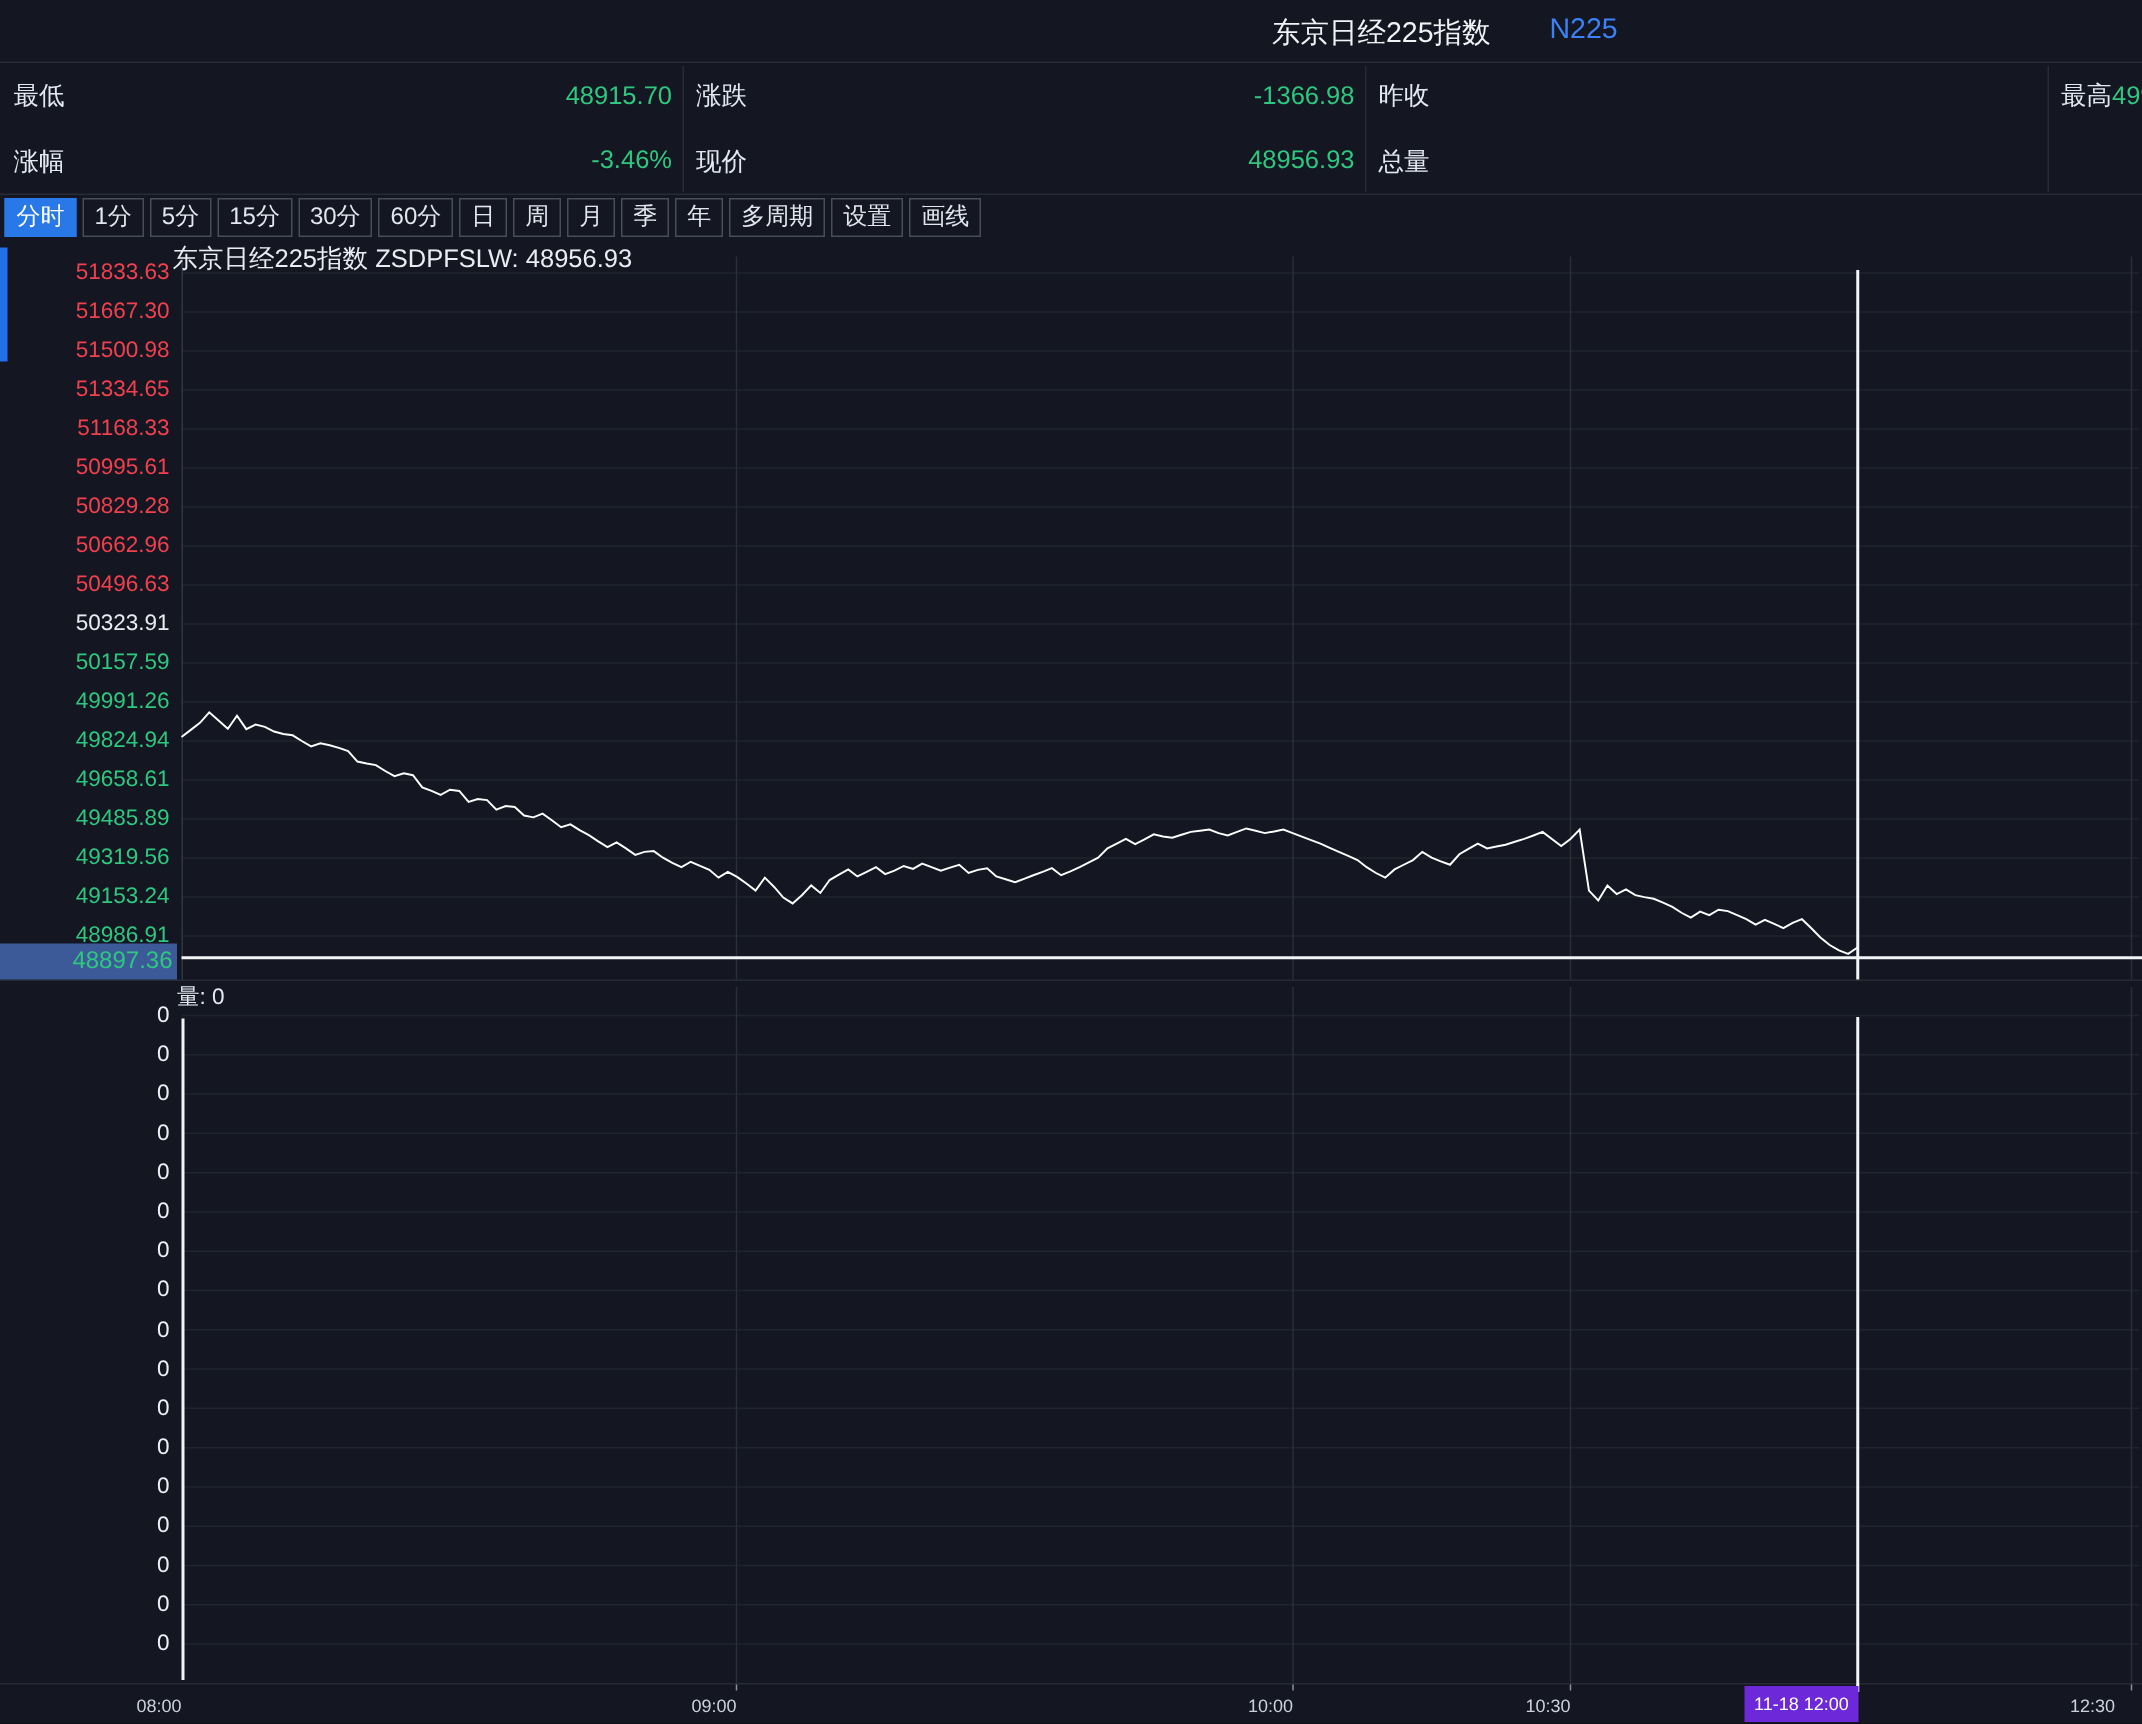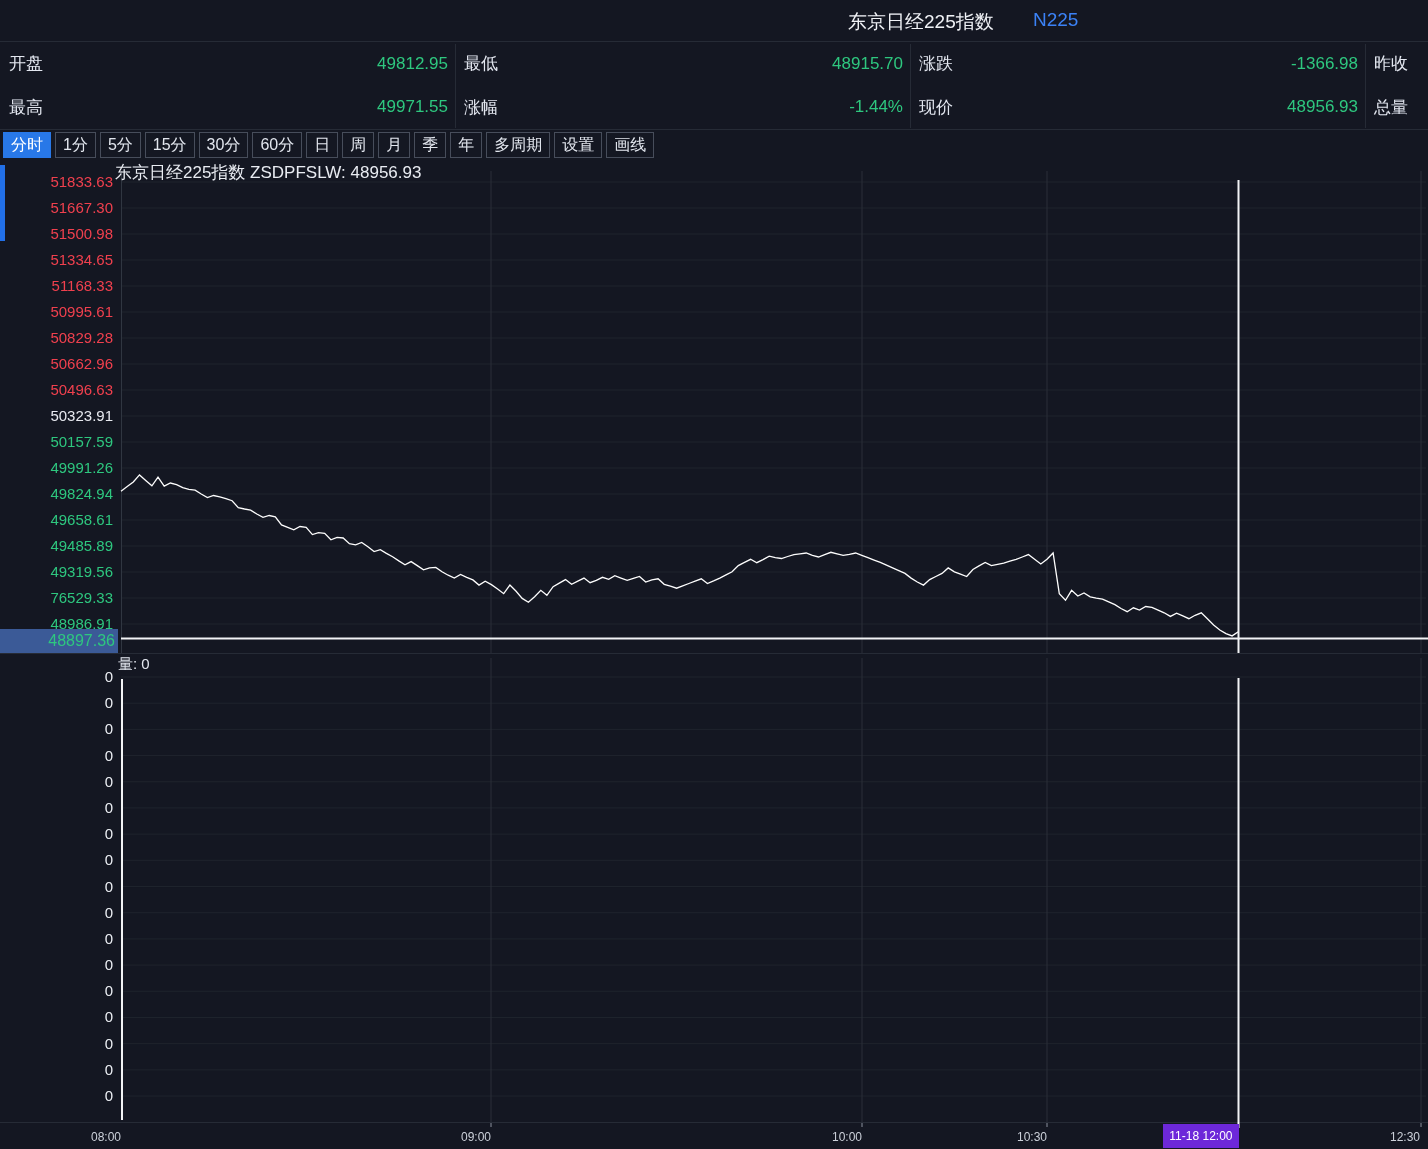--- a/index.html
+++ b/index.html
@@ -50,42 +50,38 @@
 <div class="app">
 
   <div class="title-row">
     <span class="inst-title">东京日经225指数</span>
     <span class="inst-symbol">N225</span>
   </div>
   <div class="hline" style="top:41px"></div>
 
   <div class="stats">
     <div class="cell">
-        <span class="lbl">开盘</span>
-        <span class="val green" style="color: rgb(46, 199, 127);">49812.95</span>
-      </div>
-    <div class="cell">
         <span class="lbl">最低</span>
         <span class="val green" style="color: rgb(46, 199, 127);">48915.70</span>
       </div>
     <div class="cell">
         <span class="lbl">涨跌</span>
         <span class="val green" style="color: rgb(46, 199, 127);">-1366.98</span>
       </div>
     <div class="cell">
         <span class="lbl">昨收</span>
         <span class="val green" style="color: rgb(46, 199, 127);"></span>
       </div>
     <div class="cell">
         <span class="lbl">最高</span>
         <span class="val green" style="color: rgb(46, 199, 127);">49971.55</span>
       </div>
     <div class="cell">
         <span class="lbl">涨幅</span>
-        <span class="val green" style="color: rgb(46, 199, 127);">-1.44%</span>
+        <span class="val green" style="color: rgb(46, 199, 127);">-3.46%</span>
       </div>
     <div class="cell">
         <span class="lbl">现价</span>
         <span class="val green" style="color: rgb(46, 199, 127);">48956.93</span>
       </div>
     <div class="cell">
         <span class="lbl">总量</span>
         <span class="val green" style="color: rgb(46, 199, 127);"></span>
       </div>
   </div>
@@ -184,21 +180,21 @@
       <div class="ylab" style="top: 329px; color: rgb(240, 64, 78);">50829.28</div>
       <div class="ylab" style="top: 355px; color: rgb(240, 64, 78);">50662.96</div>
       <div class="ylab" style="top: 381px; color: rgb(240, 64, 78);">50496.63</div>
       <div class="ylab" style="top: 407px; color: rgb(232, 234, 240);">50323.91</div>
       <div class="ylab" style="top: 433px; color: rgb(46, 199, 127);">50157.59</div>
       <div class="ylab" style="top: 459px; color: rgb(46, 199, 127);">49991.26</div>
       <div class="ylab" style="top: 485px; color: rgb(46, 199, 127);">49824.94</div>
       <div class="ylab" style="top: 511px; color: rgb(46, 199, 127);">49658.61</div>
       <div class="ylab" style="top: 537px; color: rgb(46, 199, 127);">49485.89</div>
       <div class="ylab" style="top: 563px; color: rgb(46, 199, 127);">49319.56</div>
-      <div class="ylab" style="top: 589px; color: rgb(46, 199, 127);">76529.33</div>
+      <div class="ylab" style="top: 589px; color: rgb(46, 199, 127);">49153.24</div>
       <div class="ylab" style="top: 615px; color: rgb(46, 199, 127);">48986.91</div>
     </div>
   <div class="cursor-ylab" id="cursor-ylab" style="background: rgb(59, 90, 151); color: rgb(46, 199, 127);">48897.36</div>
   <div class="vol-title">量: 0</div>
   <div id="zerolabels">
       <div class="zerolab" style="top: 668px;">0</div>
       <div class="zerolab" style="top: 694.19px;">0</div>
       <div class="zerolab" style="top: 720.38px;">0</div>
       <div class="zerolab" style="top: 746.57px;">0</div>
       <div class="zerolab" style="top: 772.76px;">0</div>
@@ -214,16 +210,16 @@
       <div class="zerolab" style="top: 1034.66px;">0</div>
       <div class="zerolab" style="top: 1060.85px;">0</div>
       <div class="zerolab" style="top: 1087.04px;">0</div>
     </div>
   <div id="xlabels">
       <div class="xlab" style="right: 1307px;">08:00</div>
       <div class="xlab" style="right: 937px;">09:00</div>
       <div class="xlab" style="right: 566px;">10:00</div>
       <div class="xlab" style="right: 381px;">10:30</div>
       <div class="xlab hl" style="right: 189.5px; background: #6d28d9;">11-18 12:00</div>
-      <div class="xlab" style="right: 8px;">12:30</div>
+      <div class="xlab" style="right: 18px;">12:30</div>
     </div>
 
 </div>
 
 </body></html>

